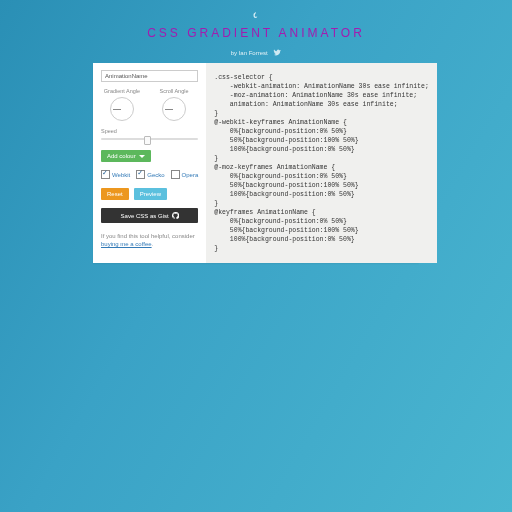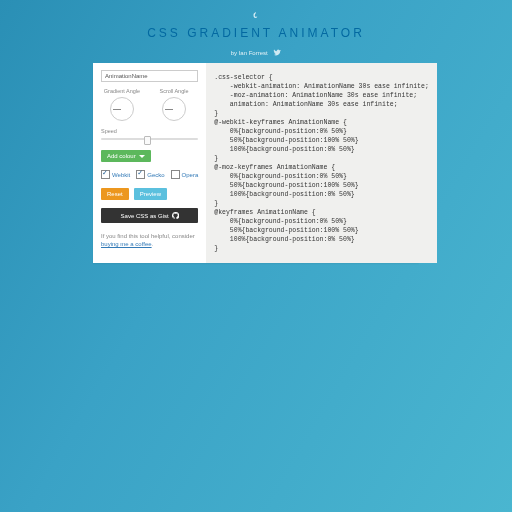--- a/index.html
+++ b/index.html
@@ -20,21 +20,21 @@
   }
   .flame {
     font-size: 10px;
     opacity: 0.9;
   }
   .title {
     font-size: 12px;
     letter-spacing: 3px;
     font-weight: 400;
     margin: 2px 0 9px;
-    color: #0369a1;
+    color: #a21caf;
   }
   .byline {
     font-size: 6px;
     opacity: 0.85;
   }
   .byline .tw {
     display: inline-block;
     margin-left: 4px;
     vertical-align: middle;
   }

